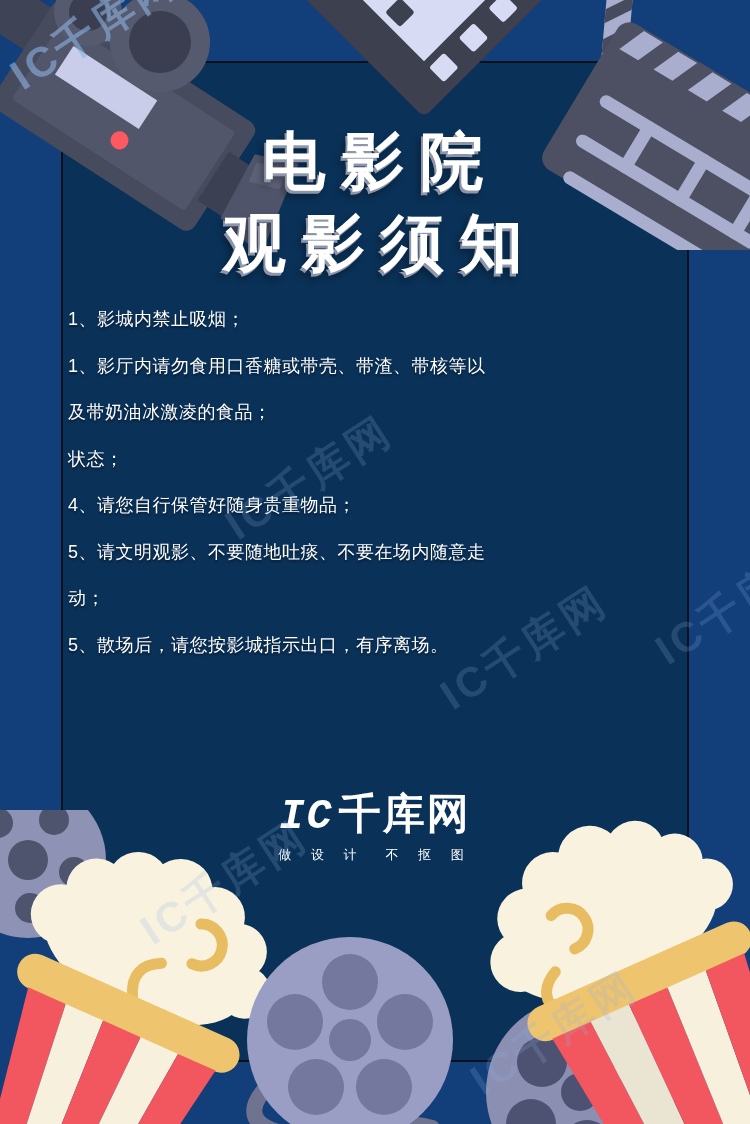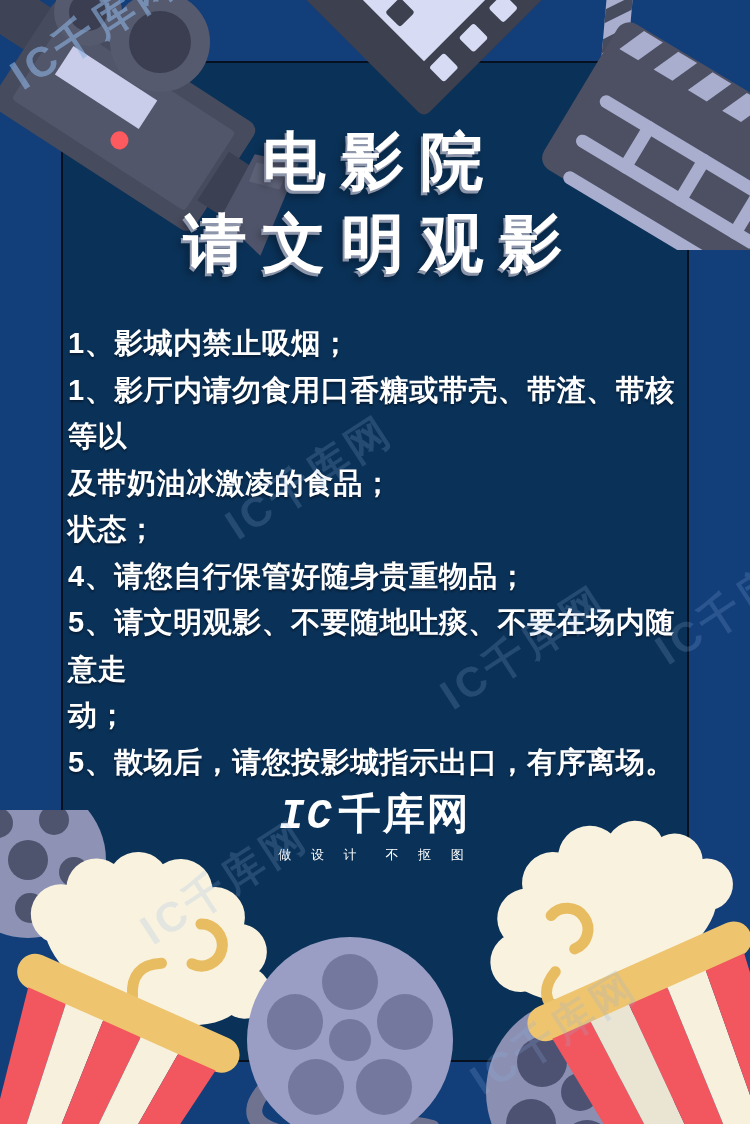--- a/index.html
+++ b/index.html
@@ -15,22 +15,22 @@
   }
   
   .title{
     position:absolute;left:12px;right:0;top:120px;text-align:center;
     color:#ffffff;font-weight:800;font-size:63px;line-height:82px;
     letter-spacing:16px;
     text-shadow:-2px 3px 0 #8d95aa,-4px 6px 7px rgba(0,0,0,.35);
     z-index:6;
   }
   .rules{
-    position:absolute;left:68px;top:320px;width:620px;
-    color:#ffffff;font-size:29px;line-height:46.5px;font-weight:700;
+    position:absolute;left:68px;top:296px;width:620px;
+    color:#ffffff;font-size:18px;line-height:46.5px;font-weight:400;
     letter-spacing:.5px;
     text-shadow:0 2px 2px rgba(4,10,24,.5);
     z-index:6;
   }
   .rules p{margin:0;}
   .logo{
     position:absolute;left:0;right:0;top:790px;text-align:center;color:#fff;z-index:6;
   }
   .logo-main{font-size:42px;font-weight:800;letter-spacing:2px;line-height:48px;}
   .logo-mark{font-style:italic;font-weight:900;margin-right:5px;font-family:Liberation Mono, monospace;}
@@ -196,21 +196,21 @@
       <circle cx="350" cy="982" r="28" fill="#74789e"></circle>
       <circle cx="405" cy="1022" r="28" fill="#74789e"></circle>
       <circle cx="384" cy="1087" r="28" fill="#74789e"></circle>
       <circle cx="316" cy="1087" r="28" fill="#74789e"></circle>
       <circle cx="295" cy="1022" r="28" fill="#74789e"></circle>
     </g>
   </svg>
 
   <div class="title">
     <div>电影院</div>
-    <div>请文明观影</div>
+    <div>观影须知</div>
   </div>
 
   <div class="rules">
     <p>1、影城内禁止吸烟；</p>
     <p>1、影厅内请勿食用口香糖或带壳、带渣、带核等以</p>
     <p>及带奶油冰激凌的食品；</p>
     <p>状态；</p>
     <p>4、请您自行保管好随身贵重物品；</p>
     <p>5、请文明观影、不要随地吐痰、不要在场内随意走</p>
     <p>动；</p>

